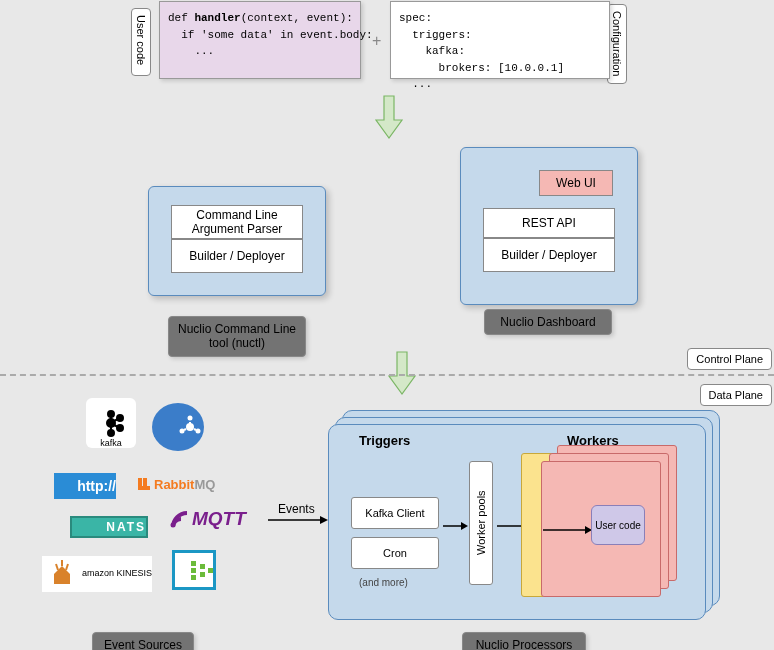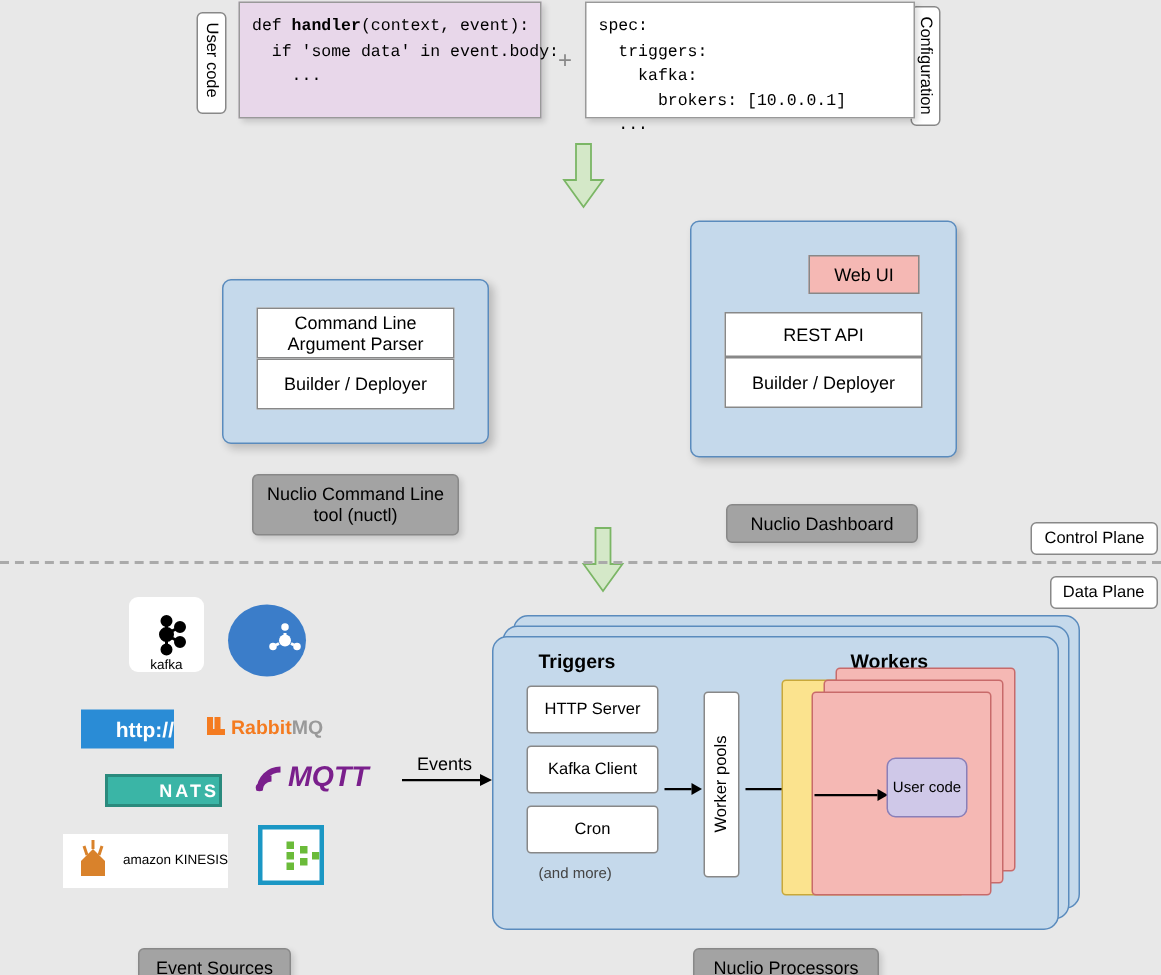--- a/index.html
+++ b/index.html
@@ -62,31 +62,31 @@
     justify-content: center;
     padding: 4px;
   }
   .cli-parser { top: 18px; left: 22px; width: 132px; height: 34px; line-height: 1.2; }
   .cli-deploy { top: 52px; left: 22px; width: 132px; height: 34px; }
   .dash-webui { top: 22px; left: 78px; width: 74px; height: 26px; background: #f5b8b4; }
   .dash-rest { top: 60px; left: 22px; width: 132px; height: 30px; }
   .dash-deploy { top: 90px; left: 22px; width: 132px; height: 34px; }
   .label-box {
     position: absolute;
-    background: #a3a3a3;
+    background: #737373;
     border: 1px solid #888;
     border-radius: 4px;
     font-size: 12px;
     text-align: center;
     padding: 5px 8px;
     line-height: 1.2;
     box-shadow: 2px 2px 4px rgba(0,0,0,0.15);
   }
   .cli-label { top: 316px; left: 168px; width: 138px; }
-  .dash-label { top: 336px; left: 484px; width: 128px; }
+  .dash-label { top: 309px; left: 484px; width: 128px; }
   .divider {
     position: absolute;
     top: 374px;
     left: 0;
     width: 774px;
     border-top: 2px dashed #aaa;
   }
   .plane-label {
     position: absolute;
     right: 2px;
@@ -272,21 +272,20 @@
 <svg class="events-arrow" width="64" height="14">
   <line x1="2" y1="7" x2="54" y2="7" stroke="#000" stroke-width="1.5"></line>
   <polygon points="54,3 62,7 54,11" fill="#000"></polygon>
 </svg>
 
 <div class="proc-shadow proc-s1"></div>
 <div class="proc-shadow proc-s2"></div>
 <div class="proc-shadow proc-main">
   <div class="proc-title trig-title">Triggers</div>
   <div class="proc-title work-title">Workers</div>
-  <div class="trig-box trig-http">HTTP Server</div>
   <div class="trig-box trig-kafka">Kafka Client</div>
   <div class="trig-box trig-cron">Cron</div>
   <div class="trig-more">(and more)</div>
   <svg class="proc-arrow" style="left:112px" width="28" height="14">
       <line x1="2" y1="7" x2="20" y2="7" stroke="#000" stroke-width="1.5"></line>
       <polygon points="20,3 27,7 20,11" fill="#000"></polygon>
     </svg>
   <div class="wpool">Worker pools</div>
   <svg class="proc-arrow" style="left:166px" width="48" height="14">
       <line x1="2" y1="7" x2="40" y2="7" stroke="#000" stroke-width="1.5"></line>

